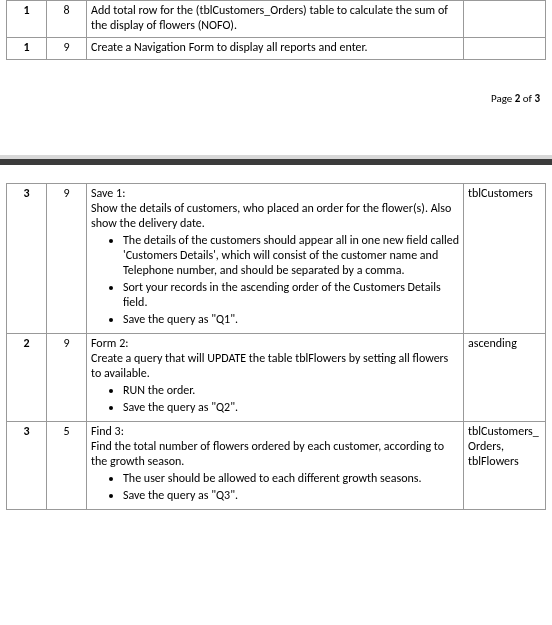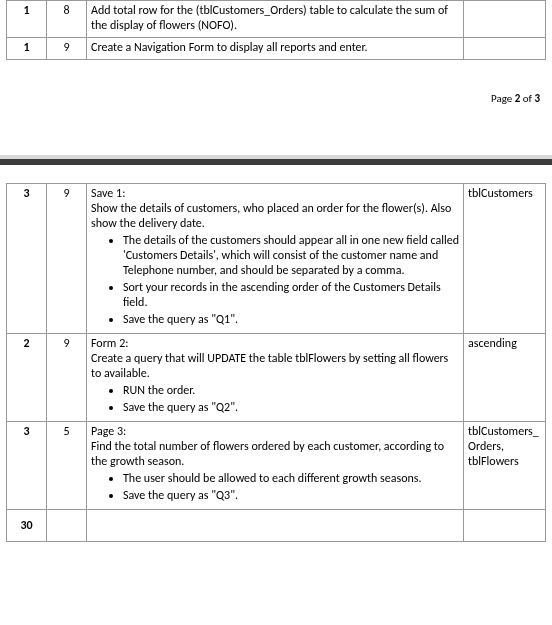--- a/index.html
+++ b/index.html
@@ -136,32 +136,26 @@
           <li>Save the query as "Q2".</li>
         </ul>
       </td>
       <td>ascending</td>
     </tr>
 
     <tr>
       <td class="center bold">3</td>
       <td class="center">5</td>
       <td>
-        <span>Page 3:</span><br>
+        <span>Find 3:</span><br>
         <span>Find the total number of flowers ordered by each customer, according to the growth season.</span>
         <ul class="bullets">
           <li>The user should be allowed to each different growth seasons.</li>
           <li>Save the query as "Q3".</li>
         </ul>
       </td>
       <td>tblCustomers_Orders, tblFlowers</td>
     </tr>
 
-    <tr>
-      <td class="center bold" style="padding-top:8px;padding-bottom:8px;">30</td>
-      <td></td>
-      <td></td>
-      <td></td>
-    </tr>
   </tbody>
     </table>
 
 </div>
 
 </body></html>

